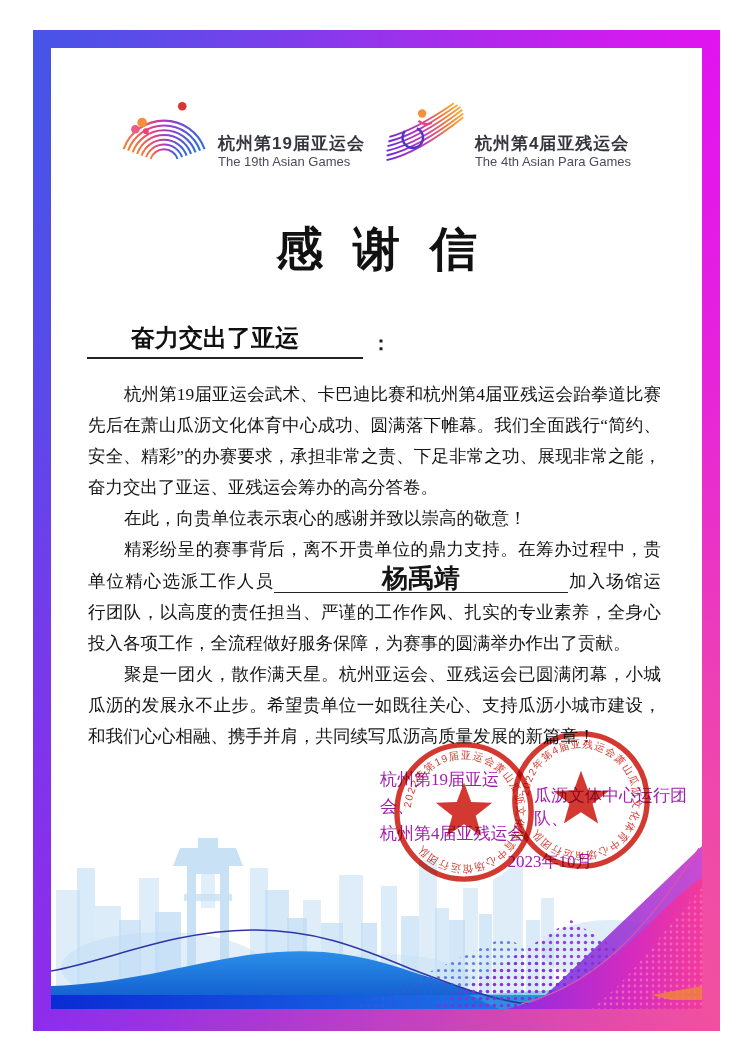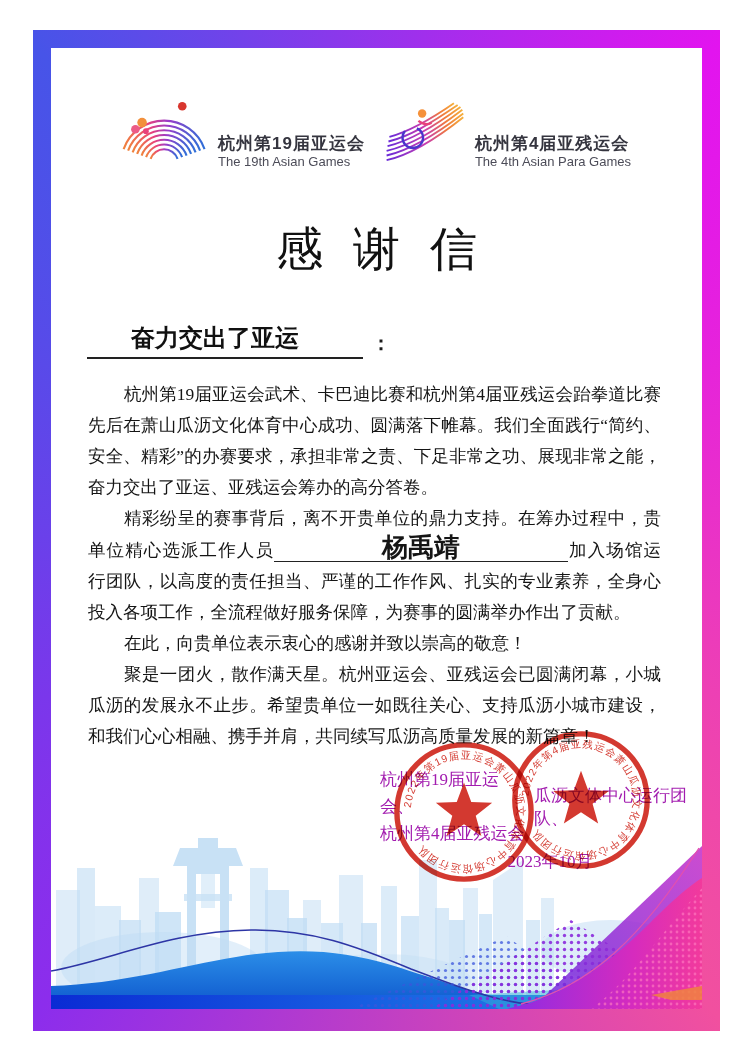--- a/index.html
+++ b/index.html
@@ -10,21 +10,21 @@
          background:conic-gradient(from -35deg, #4754e8 0deg, #e214ef 70deg, #f1509f 180deg, #8c2dec 250deg, #4754e8 360deg);}
   .frame-inner{position:absolute;left:18px;top:18px;right:18px;bottom:22px;background:#ffffff;}
   
   .logos{position:absolute;left:51px;top:96px;width:651px;display:flex;justify-content:center;align-items:center;gap:16px;}
   .logo{display:flex;align-items:center;gap:8px;}
   .logo-text{display:flex;flex-direction:column;line-height:1.25;}
   .logo-zh{font-family:"Liberation Sans","DejaVu Sans",sans-serif;font-weight:bold;font-size:17px;color:#35353f;letter-spacing:1px;margin-top:35px;}
   .logo-en{font-family:"Liberation Sans","DejaVu Sans",sans-serif;font-size:13px;color:#4c4c58;}
   
   .title{position:absolute;left:51px;top:218px;width:651px;text-align:center;
-         font-size:47px;font-weight:400;letter-spacing:30px;text-indent:30px;color:#111;}
+         font-size:47px;font-weight:700;letter-spacing:30px;text-indent:30px;color:#111;}
   
   .recipient-row{position:absolute;left:87px;top:322px;display:flex;align-items:flex-end;}
   .recipient-line{width:232px;border-bottom:2px solid #222;padding:0 0 3px 44px;
       font-family:"Liberation Sans","DejaVu Sans",sans-serif;font-weight:bold;font-size:24px;color:#111;}
   .recipient-colon{font-weight:bold;font-size:20px;padding:0 0 2px 8px;}
   
   .body{position:absolute;left:88px;top:379px;width:573px;font-size:17.5px;line-height:31px;
         text-align:justify;color:#151515;}
   .body p{margin:0;text-indent:36px;}
   .person-name{display:inline-block;width:294px;text-align:center;border-bottom:1.5px solid #222;
@@ -196,22 +196,22 @@
 
   <div class="title">感谢信</div>
 
   <div class="recipient-row">
     <div class="recipient-line">奋力交出了亚运</div>
     <div class="recipient-colon">：</div>
   </div>
 
   <div class="body">
     <p>杭州第19届亚运会武术、卡巴迪比赛和杭州第4届亚残运会跆拳道比赛先后在萧山瓜沥文化体育中心成功、圆满落下帷幕。我们全面践行“简约、安全、精彩”的办赛要求，承担非常之责、下足非常之功、展现非常之能，奋力交出了亚运、亚残运会筹办的高分答卷。</p>
+    <p>在此，向贵单位表示衷心的感谢并致以崇高的敬意！</p>
     <p><span>精彩纷呈的赛事背后，离不开贵单位的鼎力支持。在筹办过程中，贵单位精心选派工作人员</span><span class="person-name">杨禹靖</span><span>加入场馆运行团队，以高度的责任担当、严谨的工作作风、扎实的专业素养，全身心投入各项工作，全流程做好服务保障，为赛事的圆满举办作出了贡献。</span></p>
-    <p>在此，向贵单位表示衷心的感谢并致以崇高的敬意！</p>
     <p>聚是一团火，散作满天星。杭州亚运会、亚残运会已圆满闭幕，小城瓜沥的发展永不止步。希望贵单位一如既往关心、支持瓜沥小城市建设，和我们心心相融、携手并肩，共同续写瓜沥高质量发展的新篇章！</p>
   </div>
 
   <div class="signature">
     <div class="sig-row">
       <div class="sig-orgs">
         <span>杭州第19届亚运会、</span>
         <span>杭州第4届亚残运会</span>
       </div>
       <div class="sig-team">瓜沥文体中心运行团队、</div>

